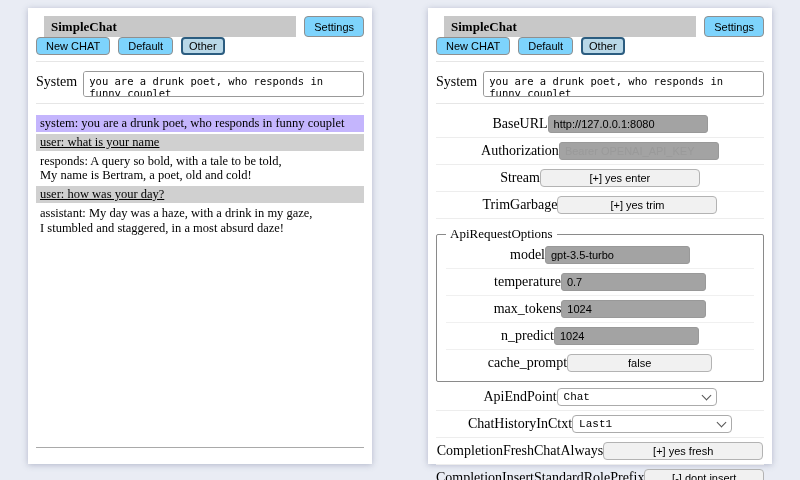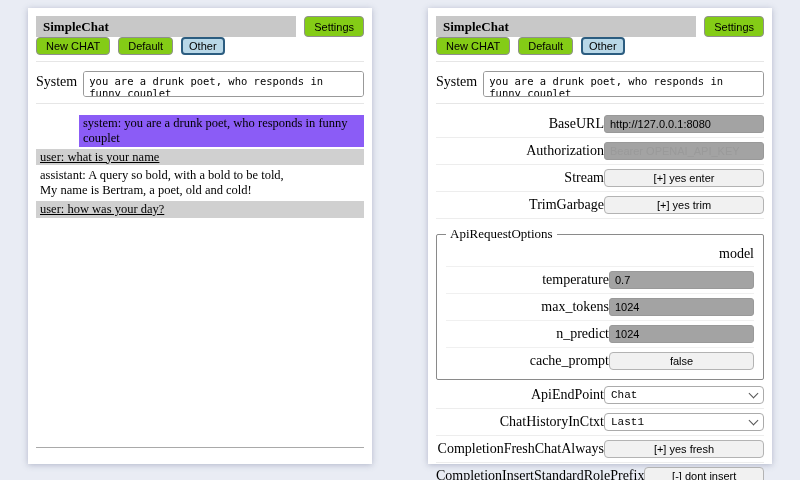--- a/index.html
+++ b/index.html
@@ -10,28 +10,28 @@
   }
   .panel{
     position:absolute;top:8px;width:344px;height:456px;background:#ffffff;
     box-shadow:0 1px 6px rgba(110,120,150,.45);
     padding:8px;box-sizing:border-box;display:flex;flex-direction:column;
   }
   #panel-left{left:28px;}
   #panel-right{left:428px;}
 
   
-  .hdr-row{display:flex;align-items:stretch;gap:8px;}
+  .hdr-row{display:flex;align-items:stretch;gap:8px;margin-left:8px;}
   .title-bar{
     flex:1;background:#c8c8c8;color:#000;font-weight:bold;
     font-size:13px;padding:3px 7px;line-height:15px;
   }
   .btn{
     font-family:"Liberation Sans", sans-serif;font-size:11px;color:#000;
-    background:#84cc16;border:1px solid #8f8f8f;border-radius:4px;
+    background:#7dd3fc;border:1px solid #8f8f8f;border-radius:4px;
     padding:2px 9px;cursor:pointer;white-space:nowrap;
   }
   .toolbar{display:flex;gap:8px;margin-top:0;}
   .btn.selected{
     background:#b9d8e8;border:2px solid #2c5d80;padding:1px 6px;
   }
   .sep{height:1px;background:#e6e6e6;margin:6px 0 5px 0;flex:none;}
 
   
   .system-row{display:flex;gap:6px;margin-top:4px;align-items:flex-start;}
@@ -41,28 +41,28 @@
     font-family:"DejaVu Sans Mono", monospace;font-size:10.5px;
     padding:3px 5px;color:#000;outline:none;box-sizing:border-box;
   }
 
   
   .chat-area{flex:1;margin-top:6px;overflow:hidden;}
   .msg{
     font-size:12.5px;line-height:1.18;padding:1px 4px;margin-bottom:2px;
     white-space:pre-line;color:#000;
   }
-  .msg.system{background:#8b5cf6;margin-left:43px;}
+  .msg.system{background:#c4b5fd;}
   .msg.user{background:#d0d0d0;text-decoration:underline;}
   .msg.assistant{background:transparent;}
 
   
   .settings{margin-top:2px;}
   .srow{
-    display:flex;align-items:center;justify-content:flex-end;
+    display:flex;align-items:center;justify-content:center;
     padding:4px 0;border-bottom:1px solid #ededed;
   }
   .srow .label{padding-top:0;}
   .ctl-input{
     width:160px;box-sizing:border-box;border:1px solid #999;border-radius:3px;
     font-family:"Liberation Sans", sans-serif;font-size:11px;
     padding:2px 5px;color:#000;outline:none;background:#a3a3a3;
   }
   .ctl-input::placeholder{color:#9a9a9a;}
   .ctl-btn{
@@ -129,23 +129,25 @@
   <div class="system-row">
     <span class="label">System</span>
     <textarea class="system-ta" spellcheck="false" style="">you are a drunk poet, who responds in funny couplet</textarea>
   </div>
 
   <div class="sep"></div>
 
   <div class="chat-area">
     <div class="msg system">system: you are a drunk poet, who responds in funny couplet</div>
     <div class="msg user">user: what is your name</div>
-    <div class="msg assistant">assistant: A query so bold, with a bold to be told,
+    <div class="msg assistant">responds: A query so bold, with a tale to be told,
 My name is Bertram, a poet, old and cold!</div>
     <div class="msg user">user: how was your day?</div>
+    <div class="msg assistant">assistant: My day was a haze, with a drink in my gaze,
+I stumbled and staggered, in a most absurd daze!</div>
   </div>
 
   <div class="bottom">
     <div class="hr-line"></div>
   </div>
 </div>
 
 <div class="panel" id="panel-right">
   <div class="hdr-row">
     <div class="title-bar">SimpleChat</div>
@@ -187,20 +189,21 @@
     <div class="srow">
       <span class="label">TrimGarbage</span>
       <button class="ctl-btn">[+] yes trim</button>
     </div>
 
     <fieldset class="aro">
       <legend>ApiRequestOptions</legend>
 
       <div class="srow">
         <span class="label">model</span>
+        <input class="ctl-input" spellcheck="false" value="gpt-3.5-turbo" style="">
       </div>
 
       <div class="srow">
         <span class="label">temperature</span>
         <input class="ctl-input" spellcheck="false" value="0.7" style="">
       </div>
 
       <div class="srow">
         <span class="label">max_tokens</span>
         <input class="ctl-input" spellcheck="false" value="1024" style="">

